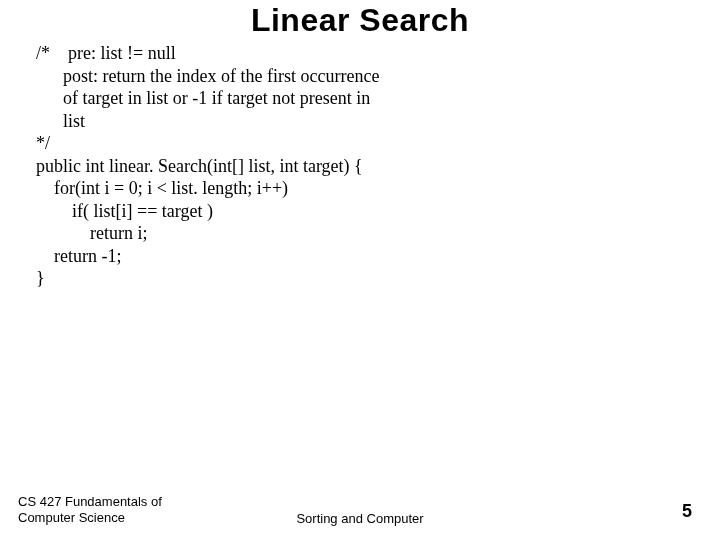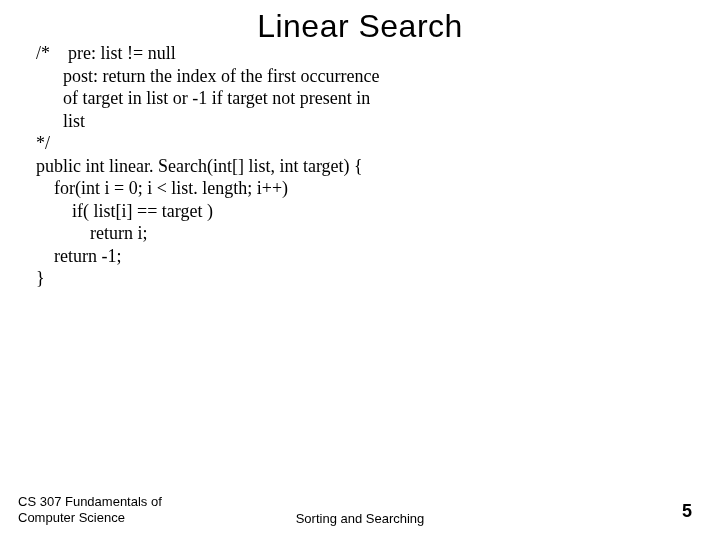--- a/index.html
+++ b/index.html
@@ -12,26 +12,26 @@
     overflow: hidden;
   }
   .slide {
     position: relative;
     width: 720px;
     height: 540px;
     box-sizing: border-box;
   }
   .title {
     position: absolute;
-    top: 8px;
+    top: 2px;
     left: 0;
     width: 720px;
     text-align: center;
     font-size: 32px;
-    font-weight: normal;
+    font-weight: bold;
     color: #000;
     letter-spacing: 0.5px;
   }
   .code {
     position: absolute;
     top: 42px;
     left: 36px;
     right: 20px;
     font-family: Liberation Serif, serif;
     font-size: 18px;
@@ -76,17 +76,17 @@
       post: return the index of the first occurrence
       of target in list or -1 if target not present in
       list
 */
 public int linear. Search(int[] list, int target) {
     for(int i = 0; i &lt; list. length; i++)
         if( list[i] == target )
             return i;
     return -1;
 }</div>
-  <div class="footer-left">CS 307 Fundamentals of
+  <div class="footer-left">CS 427 Fundamentals of
 Computer Science</div>
-  <div class="footer-center">Sorting and Searching</div>
+  <div class="footer-center">Sorting and Computer</div>
   <div class="footer-right">5</div>
 </div>
 
 </body></html>

